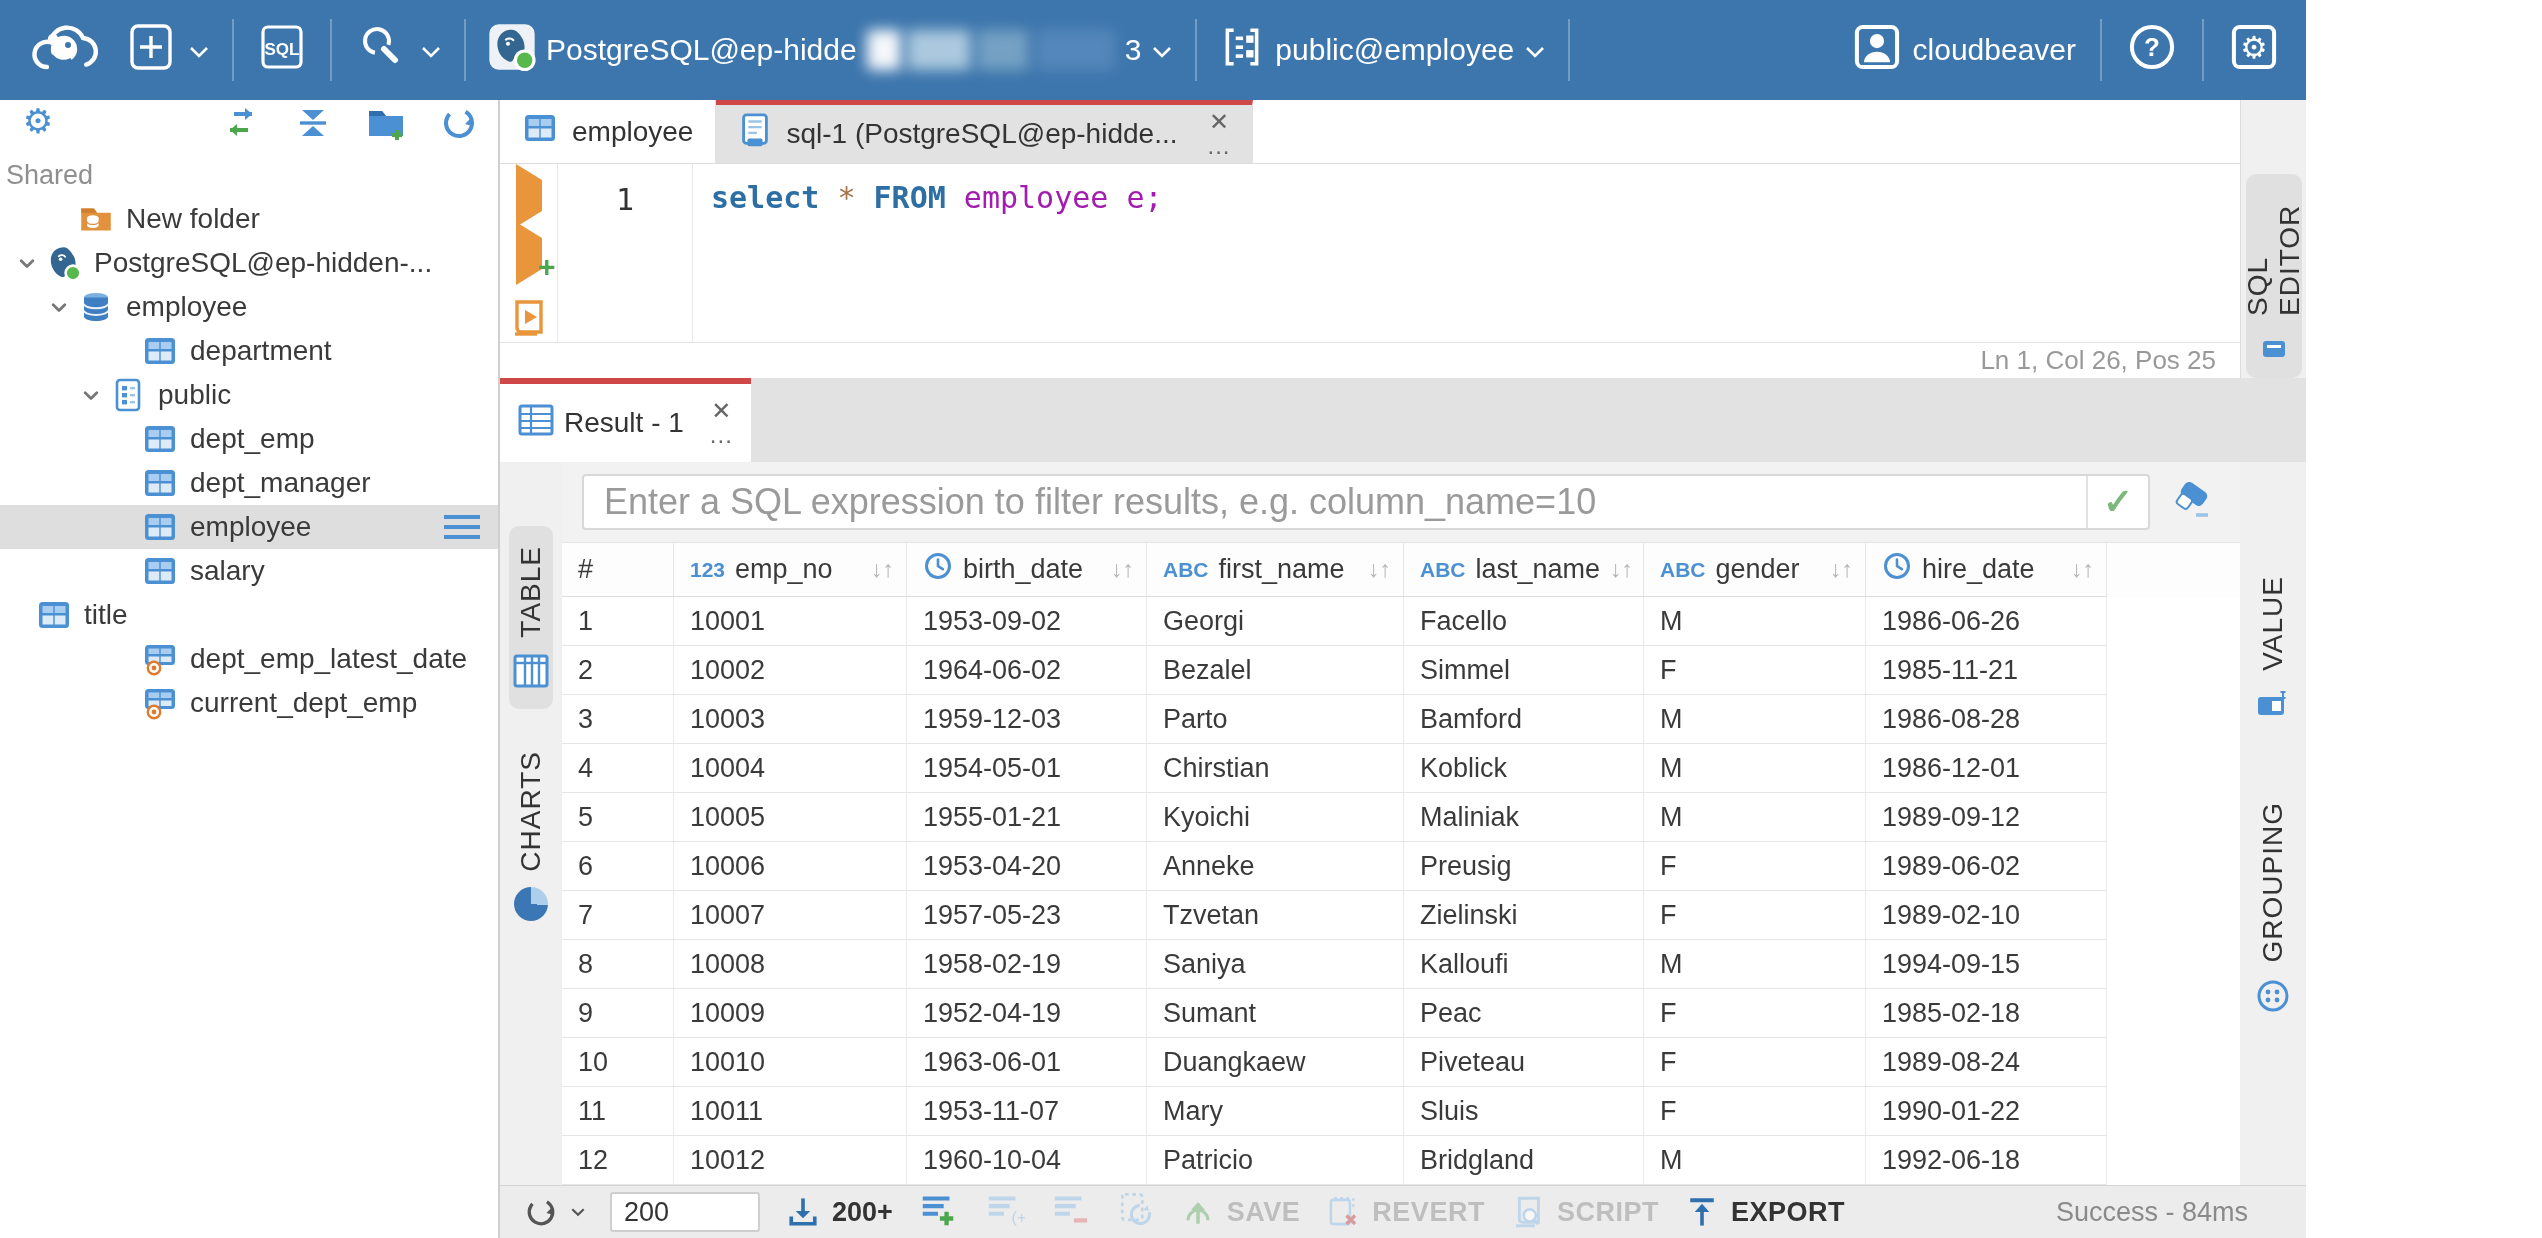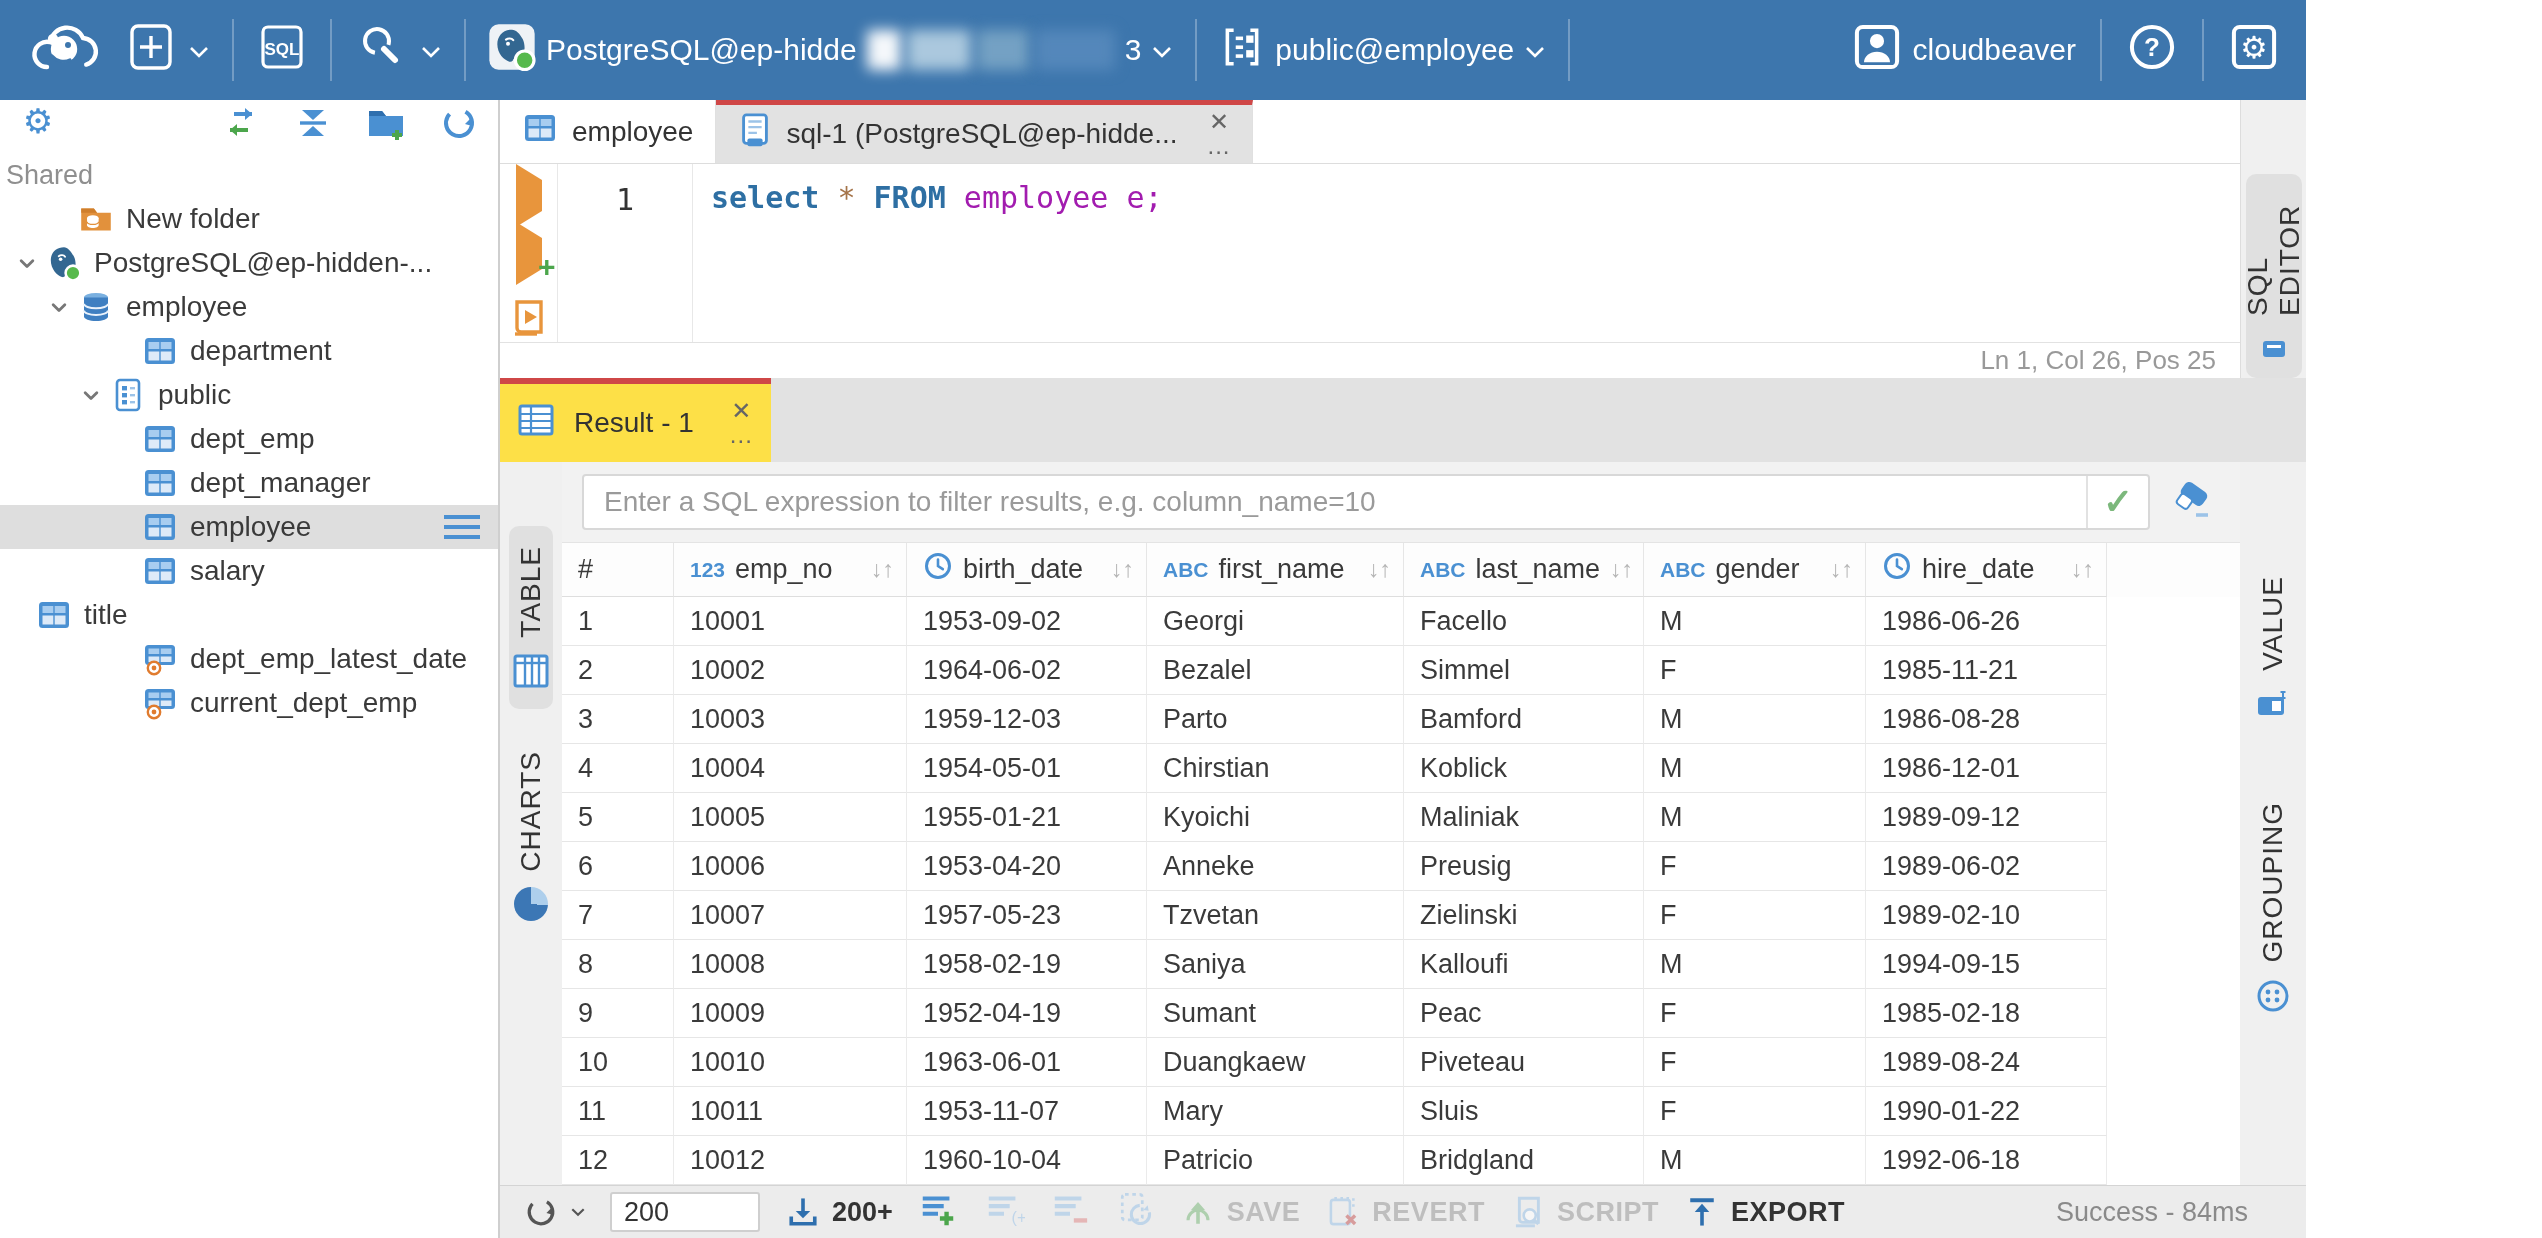--- a/index.html
+++ b/index.html
@@ -64,28 +64,28 @@
 
   
   .vtab { display:flex; flex-direction:column; align-items:center; gap:16px; padding:20px 4px 14px; border-radius:10px; }
   .vtab.active { background:#e0e0e0; }
   .vlabel { writing-mode:vertical-rl; transform:rotate(180deg); font-size:28px; color:#333; letter-spacing:1px; }
   .rail-sqleditor { margin-top:74px; width:56px; overflow:hidden; }
 
   
   .results-pane { flex:1; display:flex; flex-direction:column; min-height:0; }
   .result-tabbar { height:84px; background:#e2e2e2; display:flex; flex:none; }
-  .rtab { background:#fde047; border-top:6px solid #cf4747; display:flex; align-items:center; gap:20px; padding:0 18px; font-size:28px; color:#333; }
+  .rtab { background:#ffffff; border-top:6px solid #cf4747; display:flex; align-items:center; gap:10px; padding:0 18px; font-size:28px; color:#333; }
   .results-body { flex:1; display:flex; background:#f2f2f2; min-height:0; }
   .left-rail { width:62px; flex:none; display:flex; flex-direction:column; align-items:center; padding-top:64px; gap:22px; background:#f0f0f0; }
   .right-rail { width:66px; flex:none; display:flex; flex-direction:column; align-items:center; padding-top:94px; gap:40px; background:#f0f0f0; }
   .results-content { flex:1; display:flex; flex-direction:column; min-width:0; }
   .filter-row { height:80px; flex:none; display:flex; align-items:center; padding:0 20px; }
   .filter-box { flex:1; height:56px; background:#fff; border:2px solid #d8d8d8; border-radius:4px; display:flex; align-items:center; }
-  .filter-input { flex:1; height:100%; border:none; outline:none; font-size:28px; padding:0 20px; color:#333; background:transparent; font-family:"Liberation Sans",sans-serif; }
+  .filter-input { flex:1; height:100%; border:none; outline:none; font-size:36px; padding:0 20px; color:#333; background:transparent; font-family:"Liberation Sans",sans-serif; }
   .filter-input::placeholder { color:#9a9a9a; }
   .filter-apply { width:62px; height:100%; border-left:2px solid #e2e2e2; display:flex; align-items:center; justify-content:center; color:#7cb87c; font-size:36px; font-weight:bold; }
   .filter-eraser { margin-left:20px; margin-right:6px; }
 
   .grid-wrap { flex:1; background:#fff; overflow:hidden; border-top:1px solid #e4e4e4; }
   .grid-header { display:flex; background:#fdfdfd; }
   .gh-cell { height:54px; display:flex; align-items:center; gap:10px; padding-left:16px; border-right:1px solid #e6e6e6; border-bottom:1px solid #dedede; font-size:27px; color:#3a3a3a; flex:none; }
   .htype-txt { color:#4a90d2; font-weight:bold; font-size:21px; letter-spacing:0; }
   .sort { color:#b5b5b5; font-size:23px; margin-left:auto; margin-right:12px; white-space:nowrap; }
   .grid-row { display:flex; }

